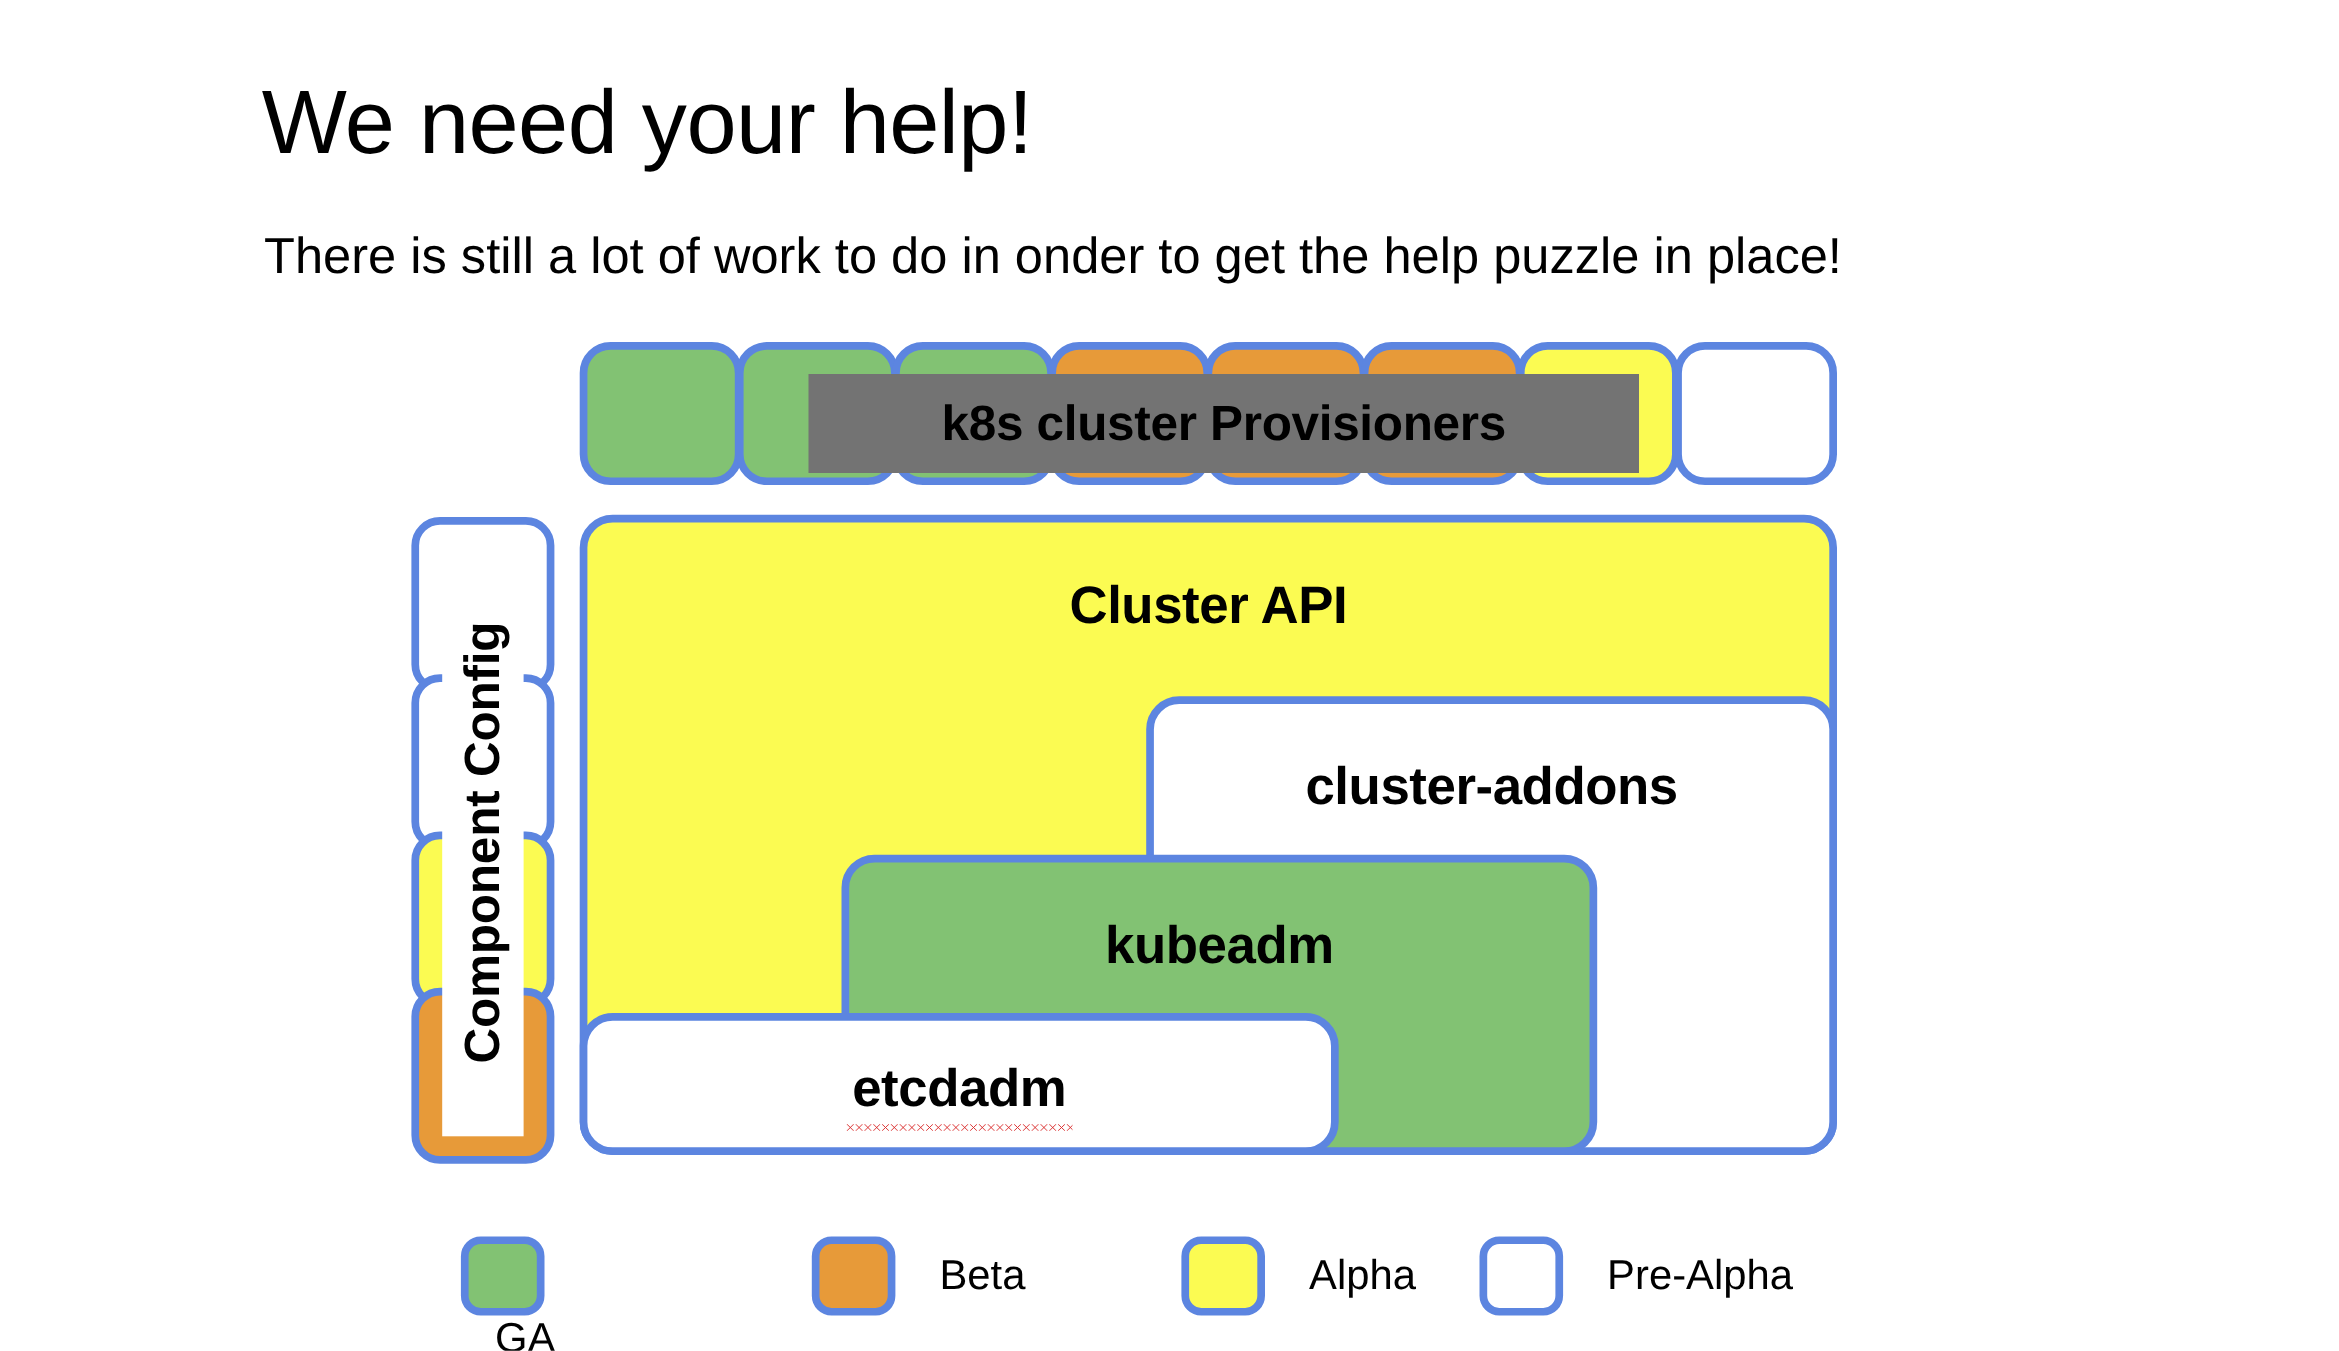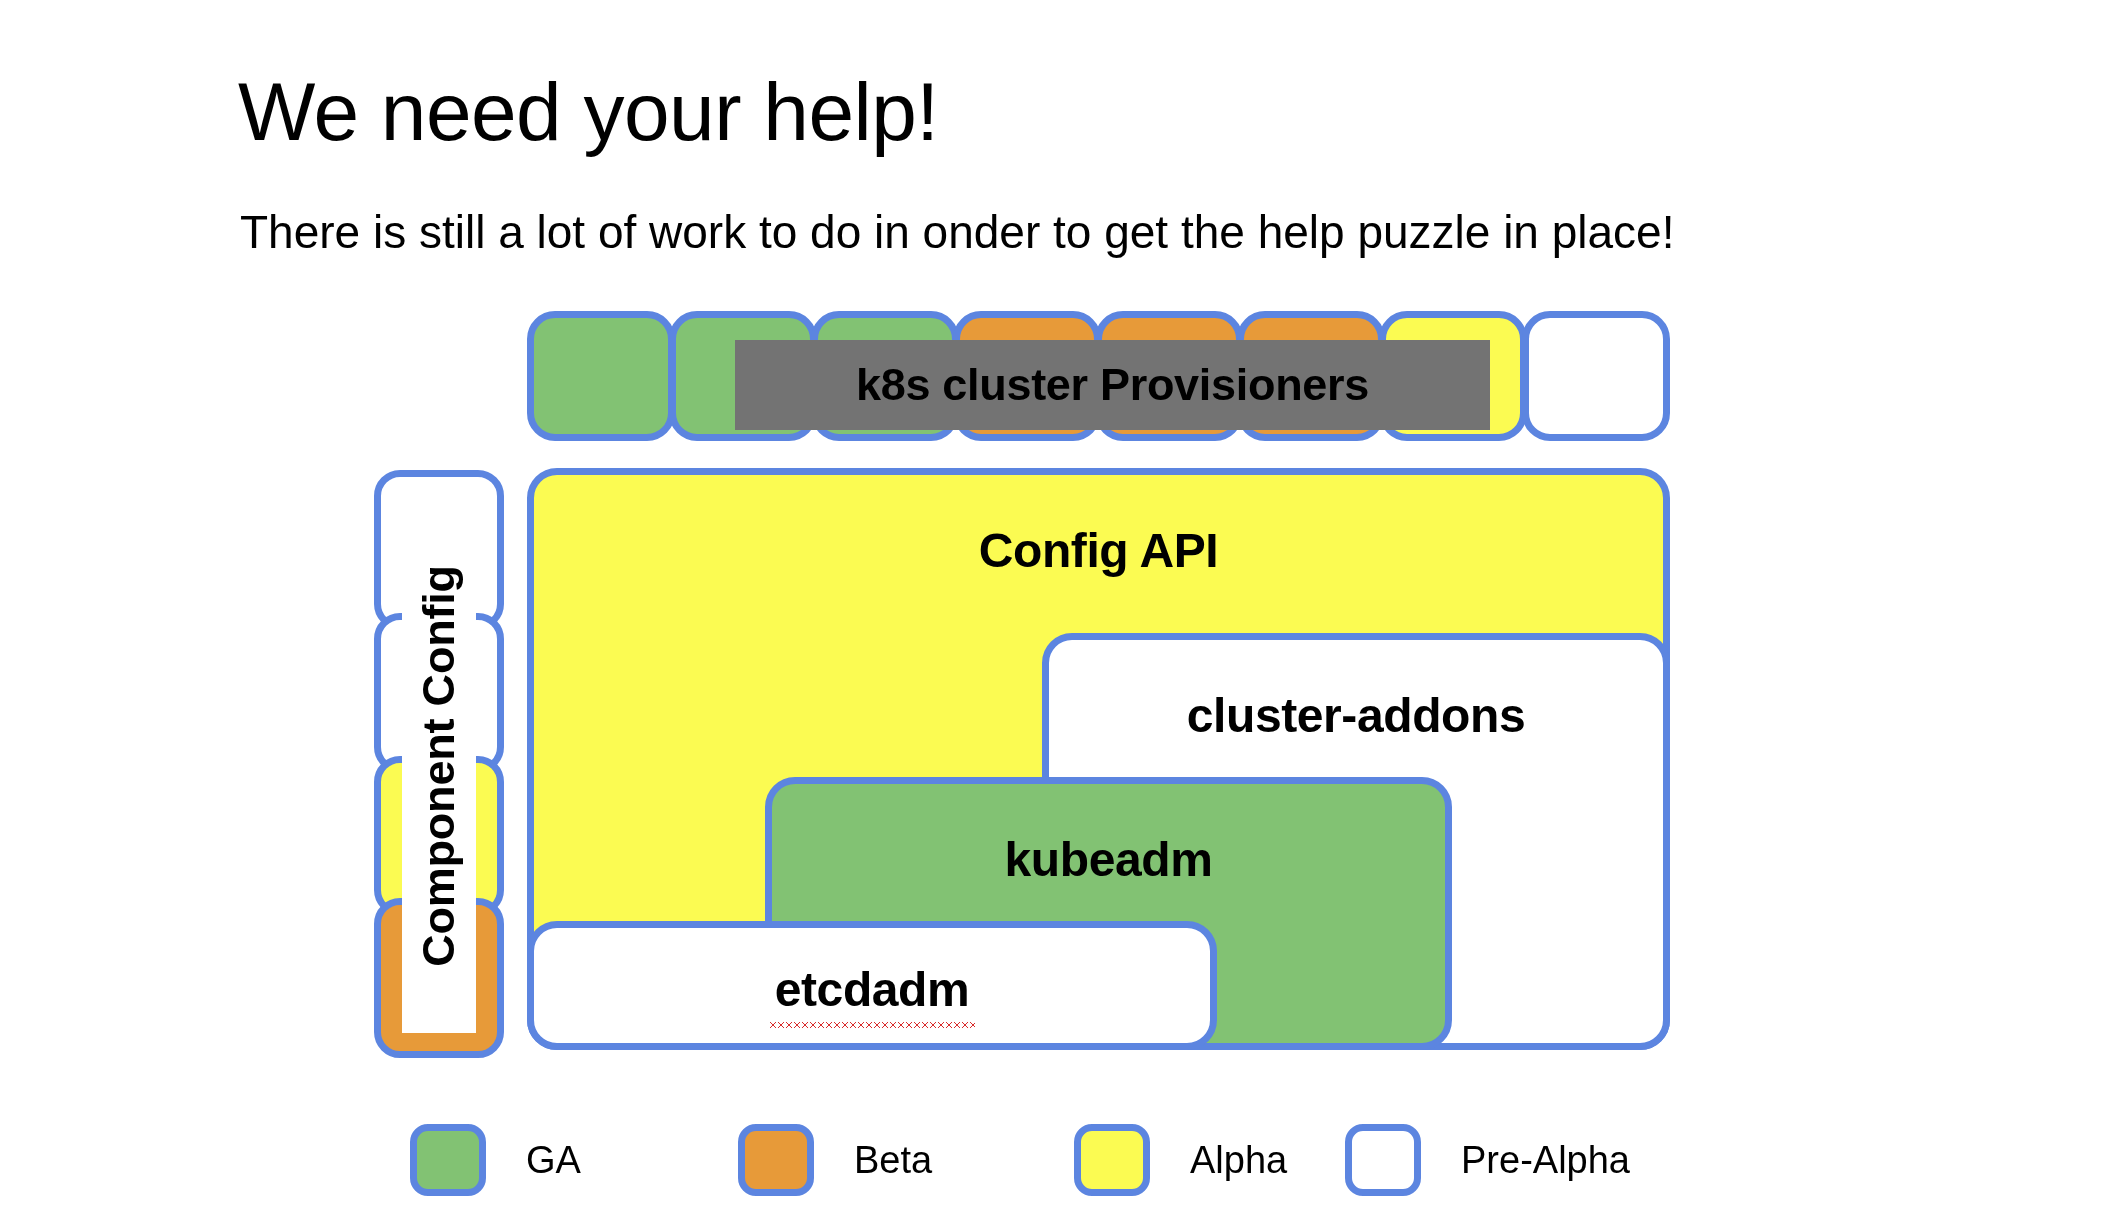--- a/index.html
+++ b/index.html
@@ -212,21 +212,21 @@
   .legend-swatch.ga       { background: #82c273; }
   .legend-swatch.beta     { background: #e79a39; }
   .legend-swatch.alpha    { background: #fbfb52; }
   .legend-swatch.prealpha { background: #ffffff; }
   .legend-label {
     margin-left: 40px;
     font-size: 38px;
     font-weight: 400;
     white-space: nowrap;
   }
-  #legend-item-0 { left: 0px; }
+  #legend-item-0 { left: 0px; flex-direction: column; }
   #legend-item-1 { left: 328px; }
   #legend-item-2 { left: 648px; padding-left: 16px; }
   #legend-item-3 { left: 935px; }
 </style>
 </head>
 <body>
 
 <h1 id="page-title">We need your help!</h1>
 
 <p id="page-subtitle">There is still a lot of work to do in onder to get the help puzzle in place!</p>
@@ -249,21 +249,21 @@
   <div class="tile alpha" style="top:286px;"></div>
   <div class="tile beta" style="top:428px;"></div>
 </div>
 <div id="component-config-label">
   <span>Component Config</span>
 </div>
 
 <div id="stack">
 
   <div class="stackbox" id="box-clusterapi">
-    <div class="boxlabel">Config API</div>
+    <div class="boxlabel">Cluster API</div>
   </div>
 
   <div class="stackbox" id="box-clusteraddons">
     <div class="boxlabel">cluster-addons</div>
   </div>
 
   <div class="stackbox" id="box-etcdadm">
     <div class="boxlabel">
       <span class="misspelled">etcdadm</span>
     </div>

